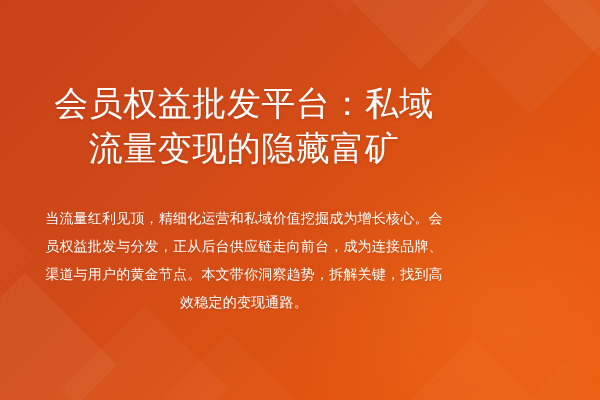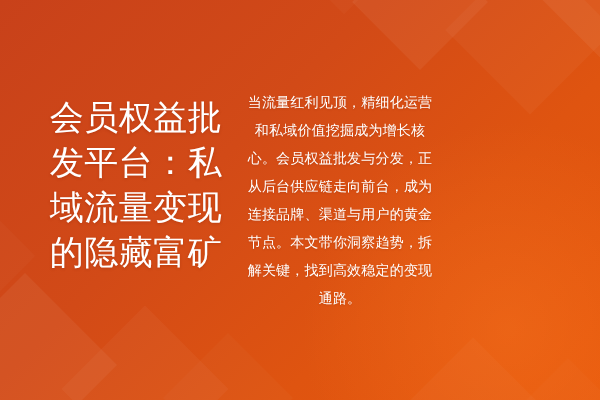--- a/index.html
+++ b/index.html
@@ -53,21 +53,21 @@
   }
 
   
   .content {
     position: absolute;
     left: 0;
     top: 0;
     width: 488px;
     height: 400px;
     display: flex;
-    flex-direction: row;
+    flex-direction: column;
     justify-content: center;
     align-items: center;
     box-sizing: border-box;
     padding: 0 40px;
   }
 
   .cover-title {
     width: 100%;
     margin: 0 0 30px 0;
     color: #ffffff;
@@ -75,21 +75,21 @@
     line-height: 45px;
     font-weight: normal;
     text-align: center;
     letter-spacing: 0.5px;
     text-shadow: 0 1px 3px rgba(120, 30, 0, 0.28);
     white-space: pre-wrap;
   }
 
   .cover-summary {
     width: 100%;
-    margin: 12px;
+    margin: 3px;
     color: #ffffff;
     font-size: 14px;
     line-height: 28px;
     text-align: center;
     letter-spacing: 0.2px;
     text-shadow: 0 1px 2px rgba(120, 30, 0, 0.22);
     white-space: pre-wrap;
   }
 </style>
 </head>

